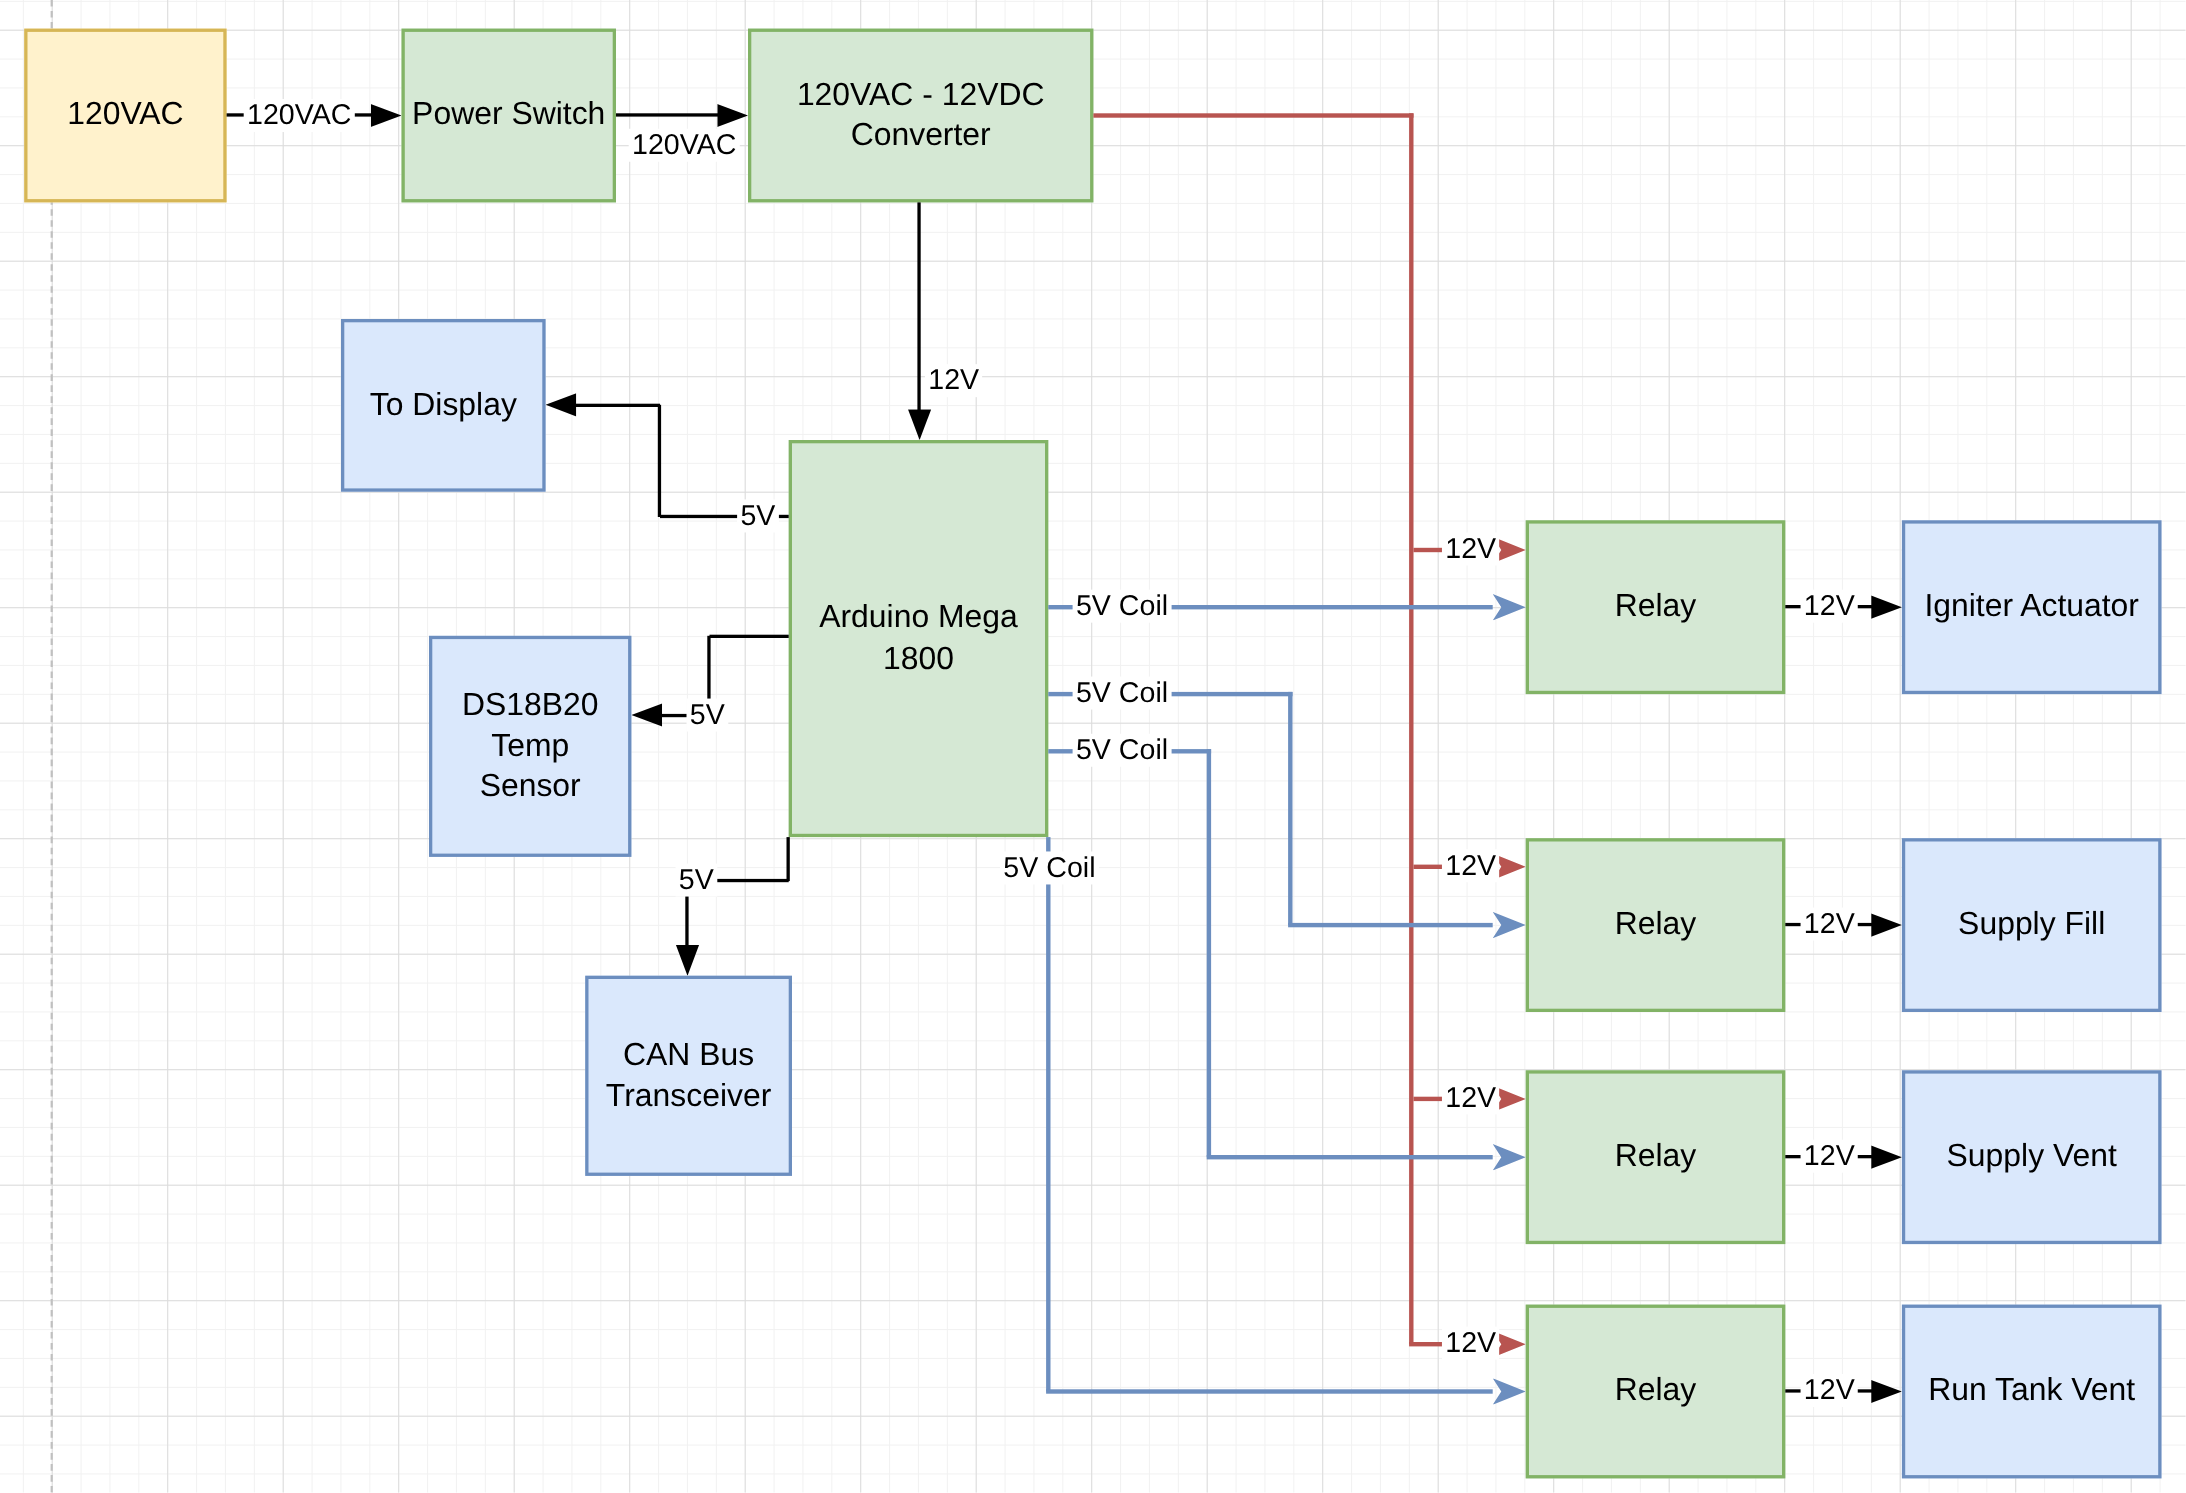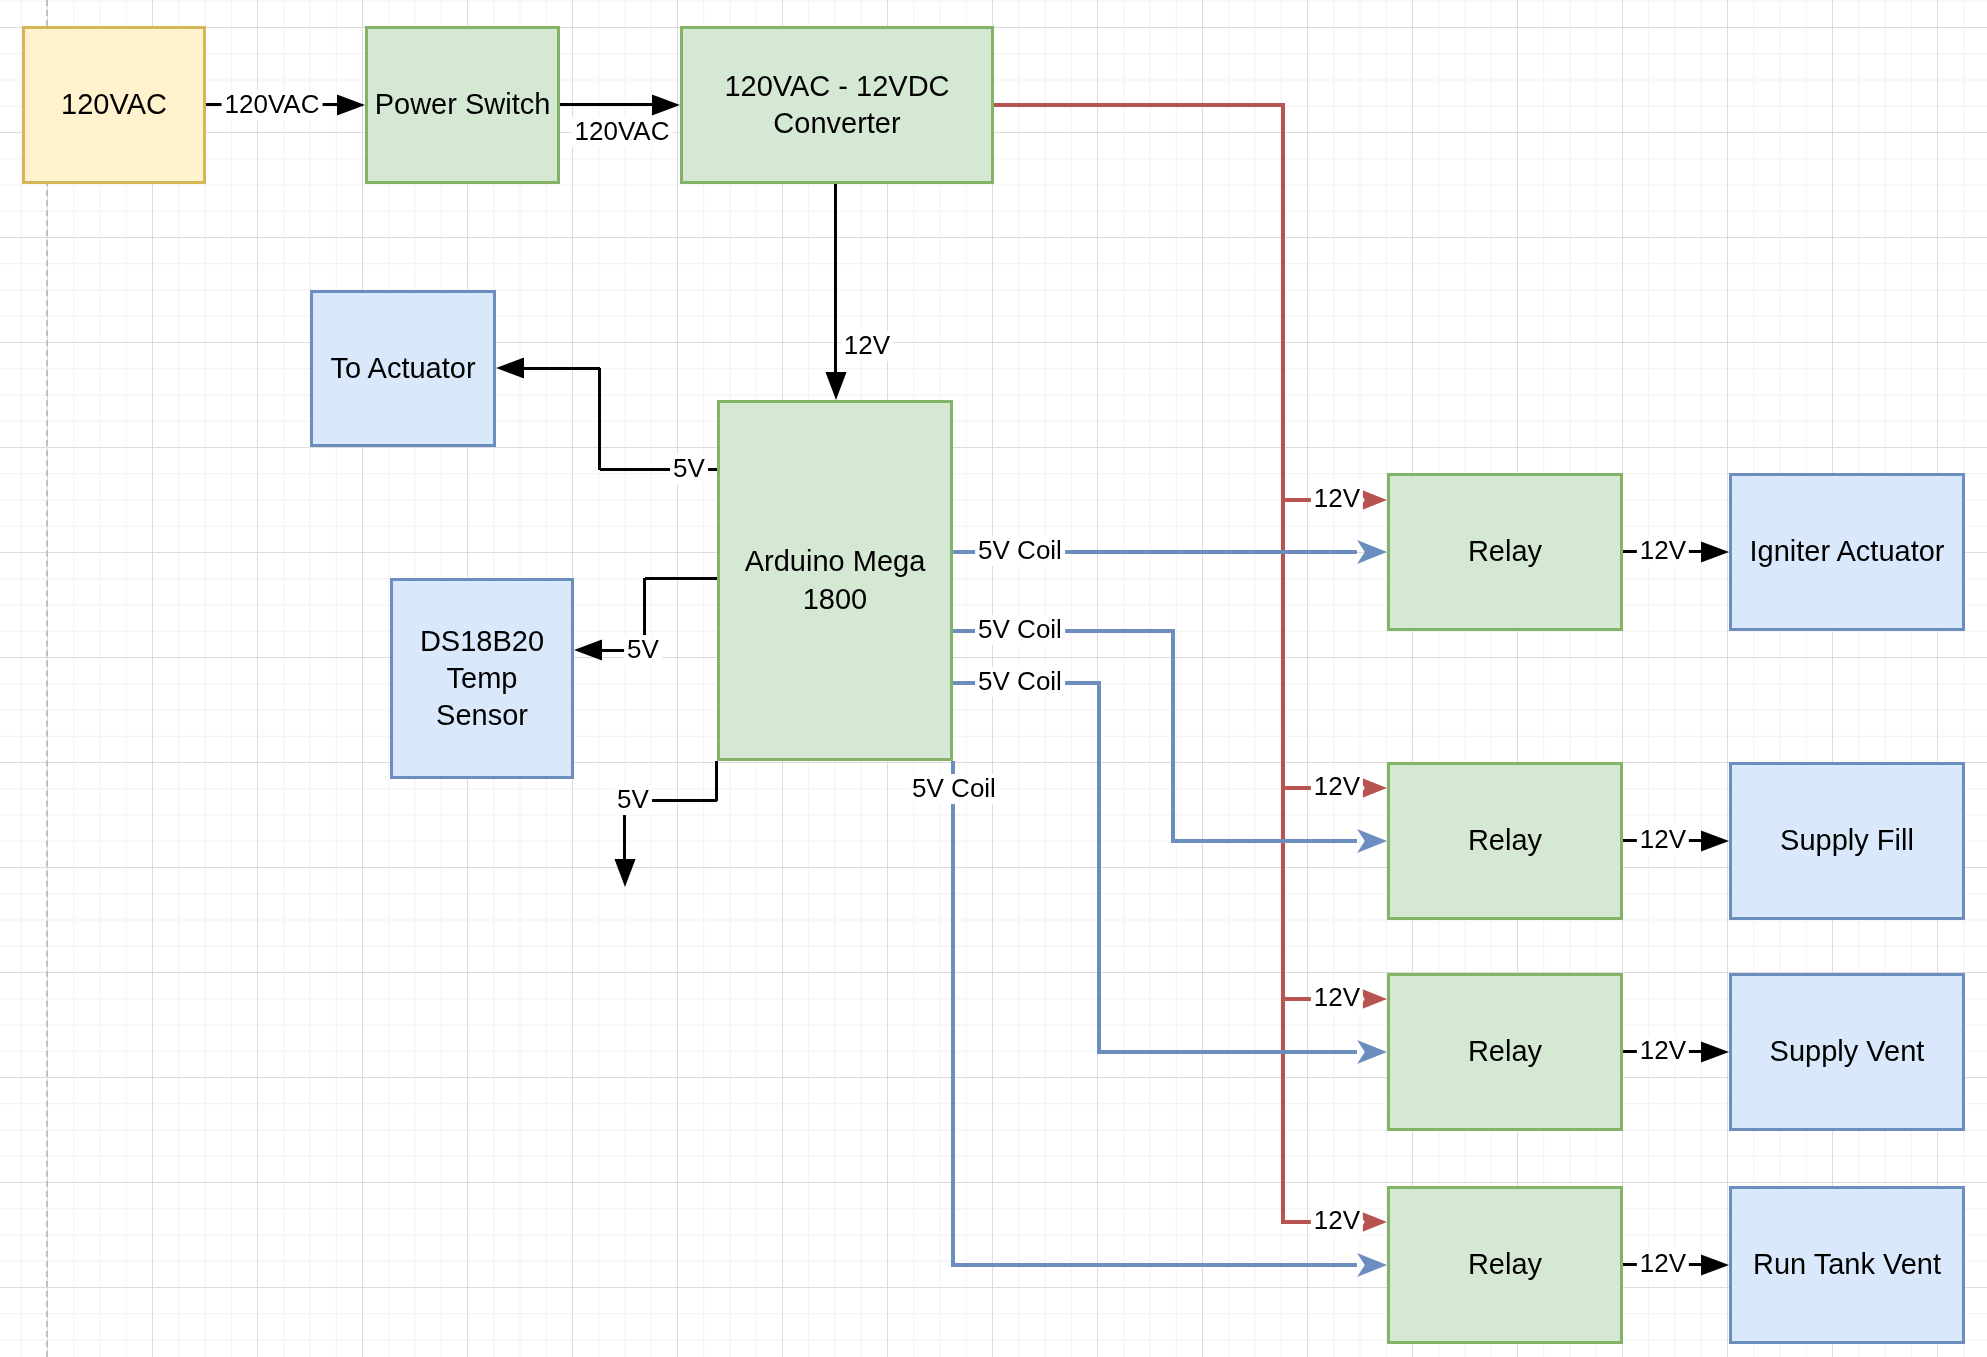--- a/index.html
+++ b/index.html
@@ -72,34 +72,38 @@
   <div class="box green" style="left:365px;top:26px;width:195px;height:158px">
     <span class="box-label">Power Switch</span>
   </div>
 
   <div class="box green" style="left:680px;top:26px;width:314px;height:158px">
     <span class="box-label">120VAC - 12VDC
 Converter</span>
   </div>
 
   <div class="box blue" style="left:310px;top:290px;width:186px;height:157px">
-    <span class="box-label">To Actuator</span>
+    <span class="box-label">To Display</span>
   </div>
 
   <div class="box green" style="left:717px;top:400px;width:236px;height:361px">
     <span class="box-label">Arduino Mega
 1800</span>
   </div>
 
   <div class="box blue" style="left:390px;top:578px;width:184px;height:201px">
     <span class="box-label">DS18B20
 Temp
 Sensor</span>
   </div>
 
+  <div class="box blue" style="left:532px;top:887px;width:188px;height:182px">
+    <span class="box-label">CAN Bus
+Transceiver</span>
+  </div>
 
   <div class="box green" style="left:1387px;top:473px;width:236px;height:158px">
     <span class="box-label">Relay</span>
   </div>
   <div class="box green" style="left:1387px;top:762px;width:236px;height:158px">
     <span class="box-label">Relay</span>
   </div>
   <div class="box green" style="left:1387px;top:973px;width:236px;height:158px">
     <span class="box-label">Relay</span>
   </div>

